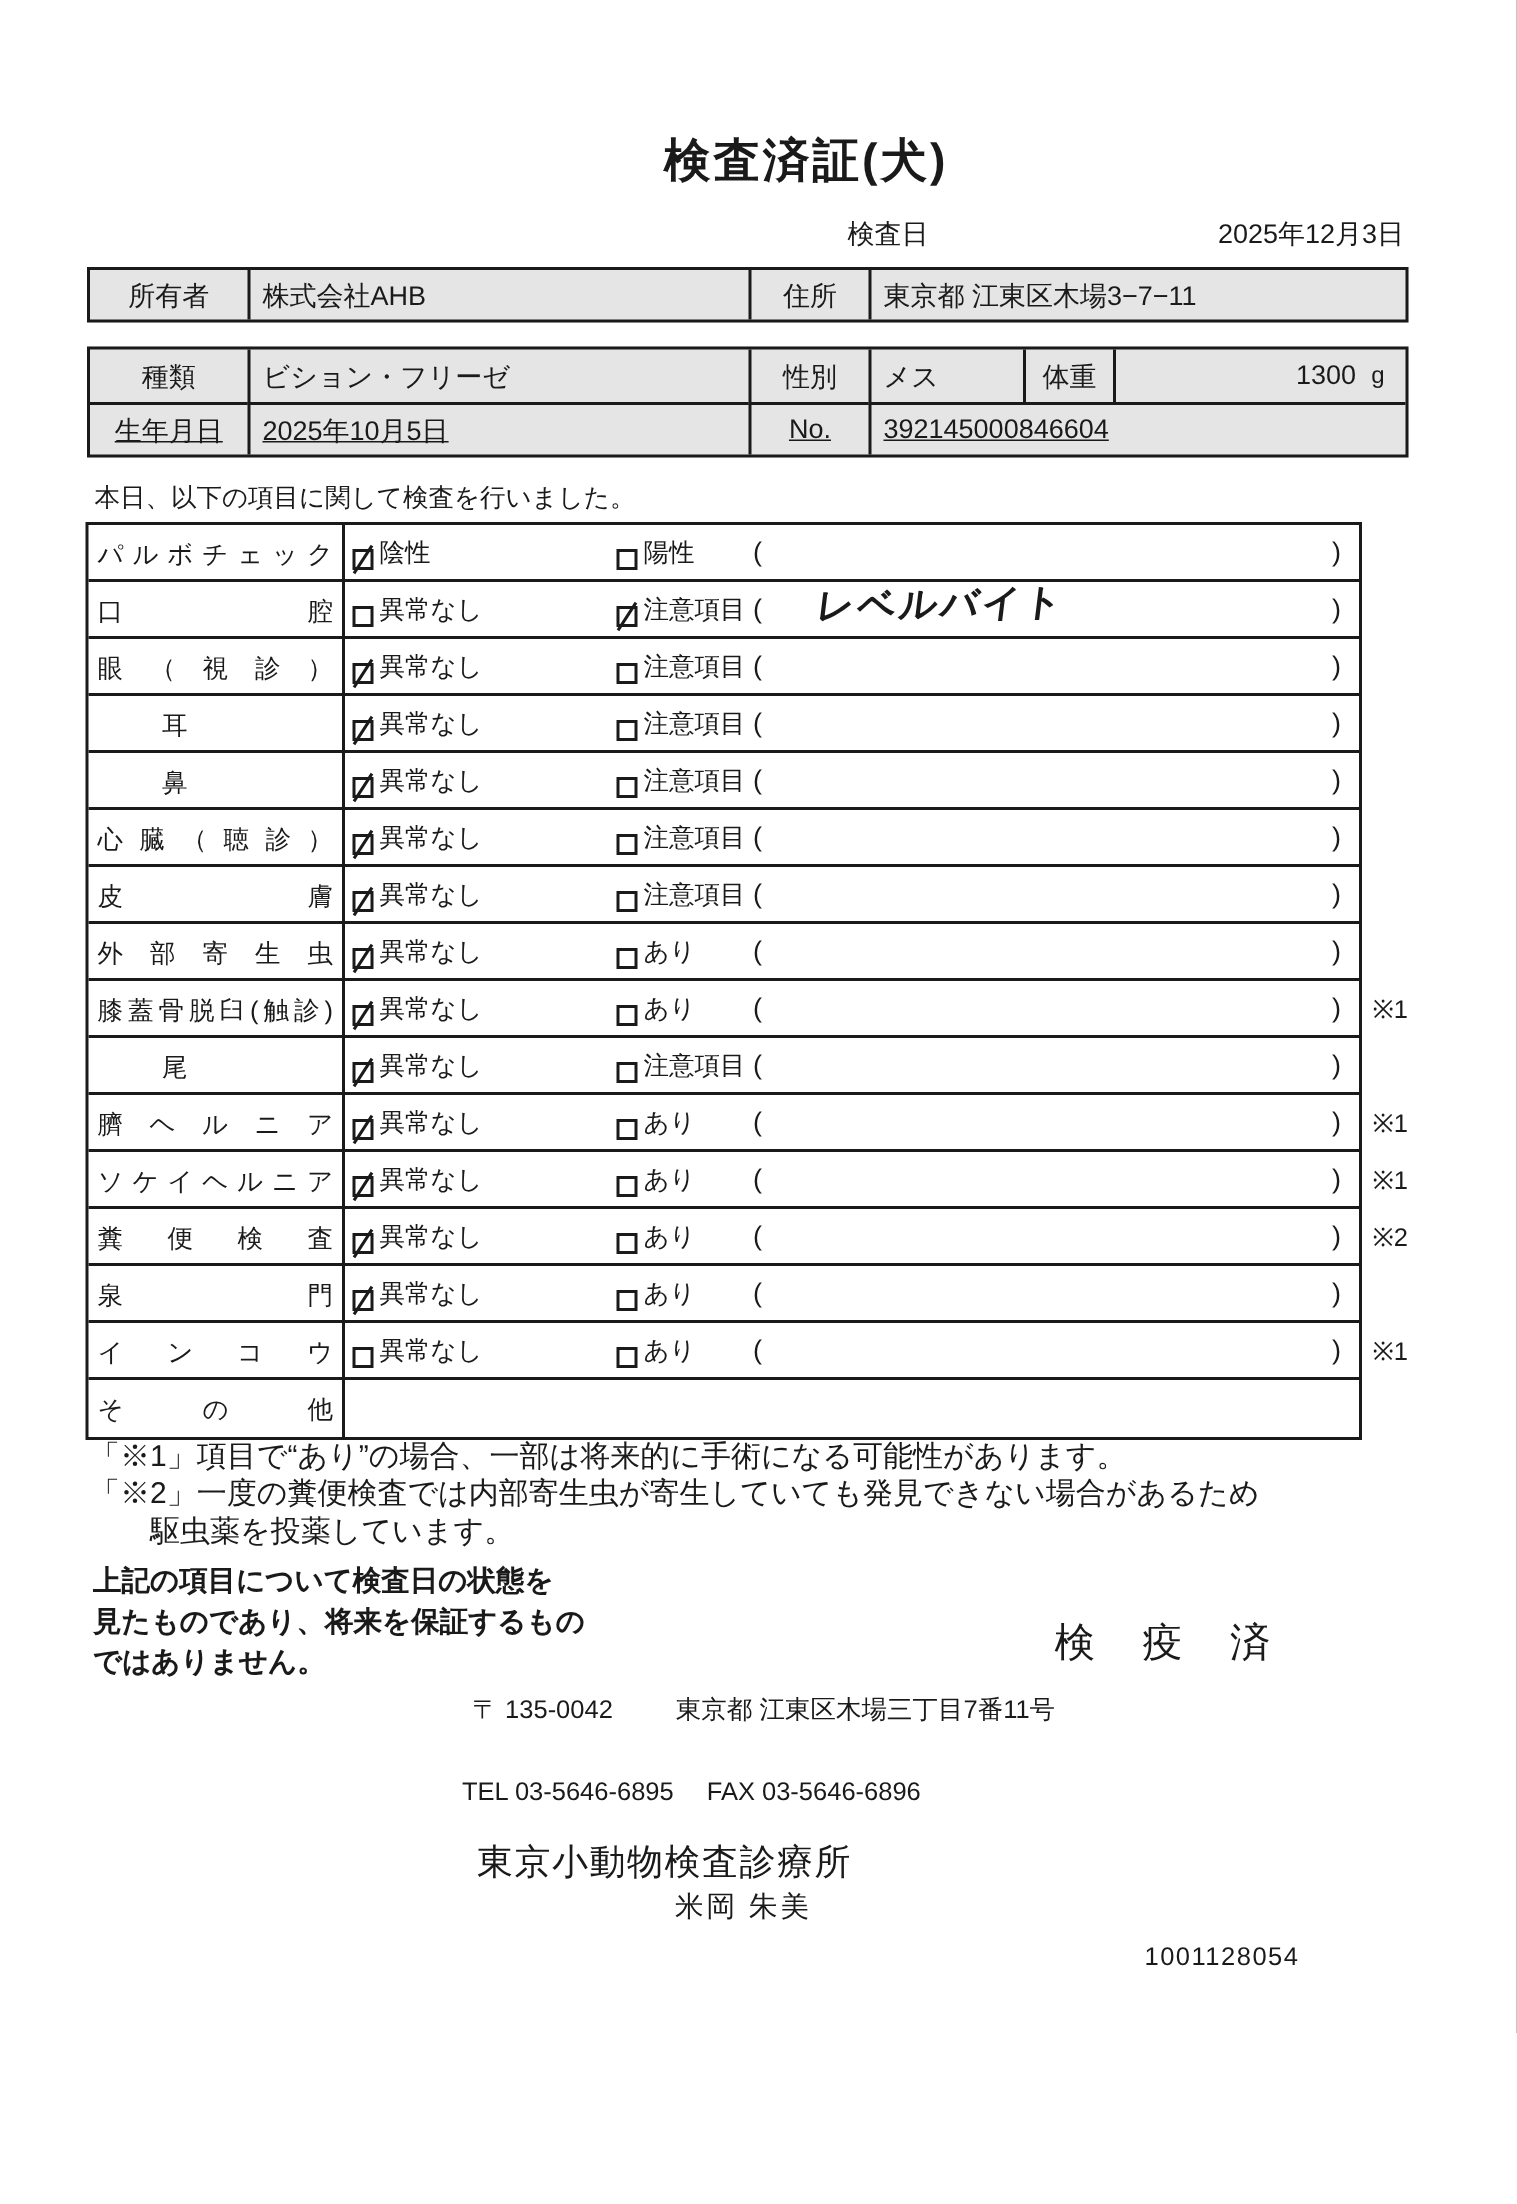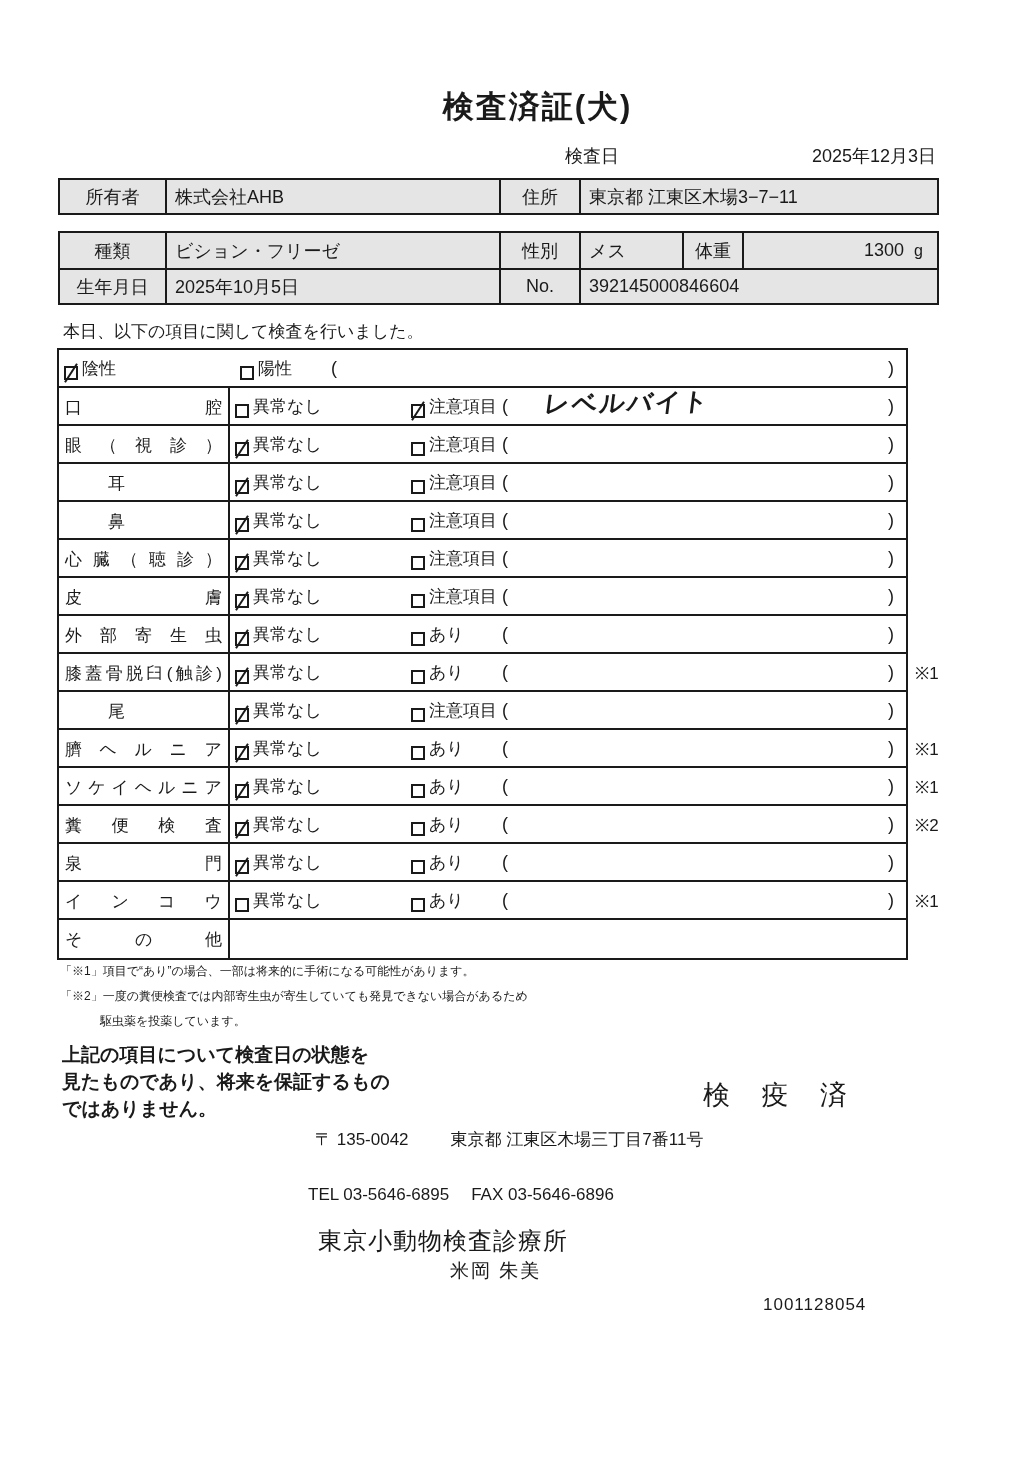--- a/index.html
+++ b/index.html
@@ -27,21 +27,21 @@
 
   
   .info-table {
     position:absolute; left:58px;
     display:grid; border:2px solid #1a1a1a; background:#e5e5e5;
   }
   .owner-table { top:178px; grid-template-columns:105px 334px 80px 358px; grid-auto-rows:33px; }
   .pet-table   { top:231px; grid-template-columns:105px 334px 80px 103px 60px 195px; grid-auto-rows:35px; }
   .cell { display:flex; align-items:center; font-size:18px; border-left:2px solid #1a1a1a; padding:0 8px; }
   .cell.first { border-left:none; }
-  .cell.row2 { border-top:2px solid #1a1a1a; }
+  .cell.row2 { border-top:2px solid #1a1a1a;text-decoration:underline; }
   .cell.lab { justify-content:center; padding:0 2px; }
   .cell.span3 { grid-column:span 3; }
   .cell.weight { justify-content:flex-end; gap:10px; padding-right:14px; }
   .weight-unit { font-size:16px; }
 
   
   .intro { position:absolute; top:320px; left:63px; font-size:17px; }
 
   
   .ctable {
@@ -73,21 +73,21 @@
     transform:skewX(-8deg) rotate(-1deg); transform-origin:left center;
     letter-spacing:2px; padding-bottom:4px;
   }
   .paren-close { font-size:18px; margin-right:12px; }
   .row-mark {
     position:absolute; left:100%; margin-left:9px; top:50%;
     transform:translateY(-50%); font-size:17px; white-space:nowrap;
   }
 
   
-  .notes { position:absolute; top:959px; left:60px; font-size:12px; line-height:25px; }
+  .notes { position:absolute; top:959px; left:60px; font-size:20px; line-height:25px; }
   .notes .indent { padding-left:40px; }
   .disclaimer { position:absolute; top:1041px; left:62px; font-size:19px; line-height:27px; font-weight:600; }
   .stamp { position:absolute; top:1077px; left:703px; font-size:27px; letter-spacing:12px; font-weight:500; }
 
   
   .addr-line { position:absolute; top:1128px; left:315px; font-size:17px; display:flex; gap:42px; }
   .tel-line  { position:absolute; top:1172px; left:308px; font-size:17px; display:flex; gap:22px;margin-top:13px; }
   .clinic    { position:absolute; top:1225px; left:318px; font-size:24px; letter-spacing:1px; font-weight:500; }
   .examiner  { position:absolute; top:1258px; left:450px; font-size:19px; letter-spacing:2px; }
   .serial    { position:absolute; top:1295px; left:763px; font-size:17px; letter-spacing:1px; }
@@ -124,20 +124,21 @@
     <div class="cell lab first row2">生年月日</div>
     <div class="cell row2">2025年10月5日</div>
     <div class="cell lab row2">No.</div>
     <div class="cell row2 span3">392145000846604</div>
   </div>
 
   <p class="intro">本日、以下の項目に関して検査を行いました。</p>
 
   <div class="ctable">
     <div class="crow">
+      <div class="row-label">パルボチェック</div>
       <div class="row-content">
         <span class="opt opt1">
           <span class="checkbox cb1 checked"></span>
           <span class="opt-label opt1-label">陰性</span>
         </span>
         <span class="opt opt2">
           <span class="checkbox cb2"></span>
           <span class="opt-label opt2-label">陽性</span>
         </span>
         <span class="paren-open">(</span>

